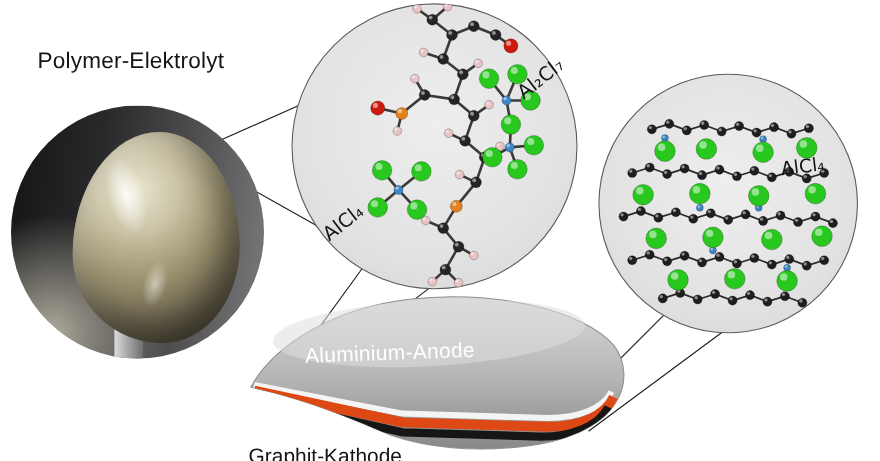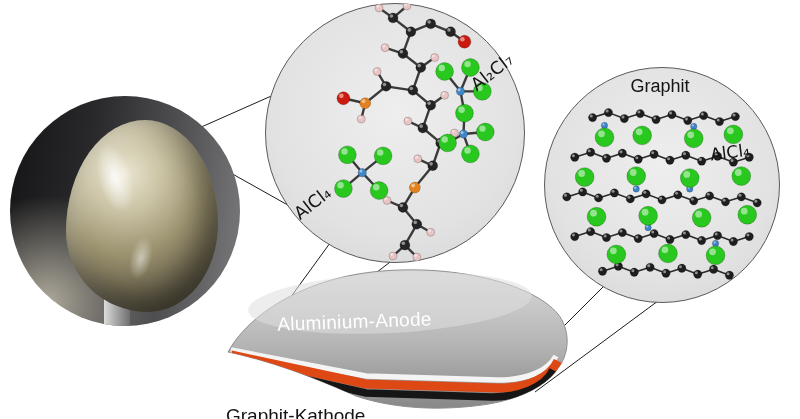--- a/index.html
+++ b/index.html
@@ -440,19 +440,19 @@
           <circle cx="72" cy="188" r="9.5" fill="#28c81e" stroke="rgba(0,0,0,.35)" stroke-width="0.6"></circle>
           <circle cx="68.96" cy="184.39" r="3.42" fill="#ffffff" opacity="0.5"></circle>
           <circle cx="124" cy="187" r="9.5" fill="#28c81e" stroke="rgba(0,0,0,.35)" stroke-width="0.6"></circle>
           <circle cx="120.96" cy="183.39" r="3.42" fill="#ffffff" opacity="0.5"></circle>
           <circle cx="172" cy="189" r="9.5" fill="#28c81e" stroke="rgba(0,0,0,.35)" stroke-width="0.6"></circle>
           <circle cx="168.96" cy="185.39" r="3.42" fill="#ffffff" opacity="0.5"></circle>
         </g>
     </svg>
   </div>
 
+  <div class="lbl lbl-polymer">Polymer-Elektrolyt</div>
   <div class="lbl chem lbl-al2cl7">Al₂Cl₇</div>
   <div class="lbl chem lbl-alcl4-mid">AlCl₄</div>
-  <div class="lbl lbl-graphit">Graphit</div>
   <div class="lbl chem lbl-alcl4-right">AlCl₄</div>
   <div class="lbl lbl-anode">Aluminium-Anode</div>
   <div class="lbl lbl-kathode">Graphit-Kathode</div>
 </div>
 
 </body></html>

